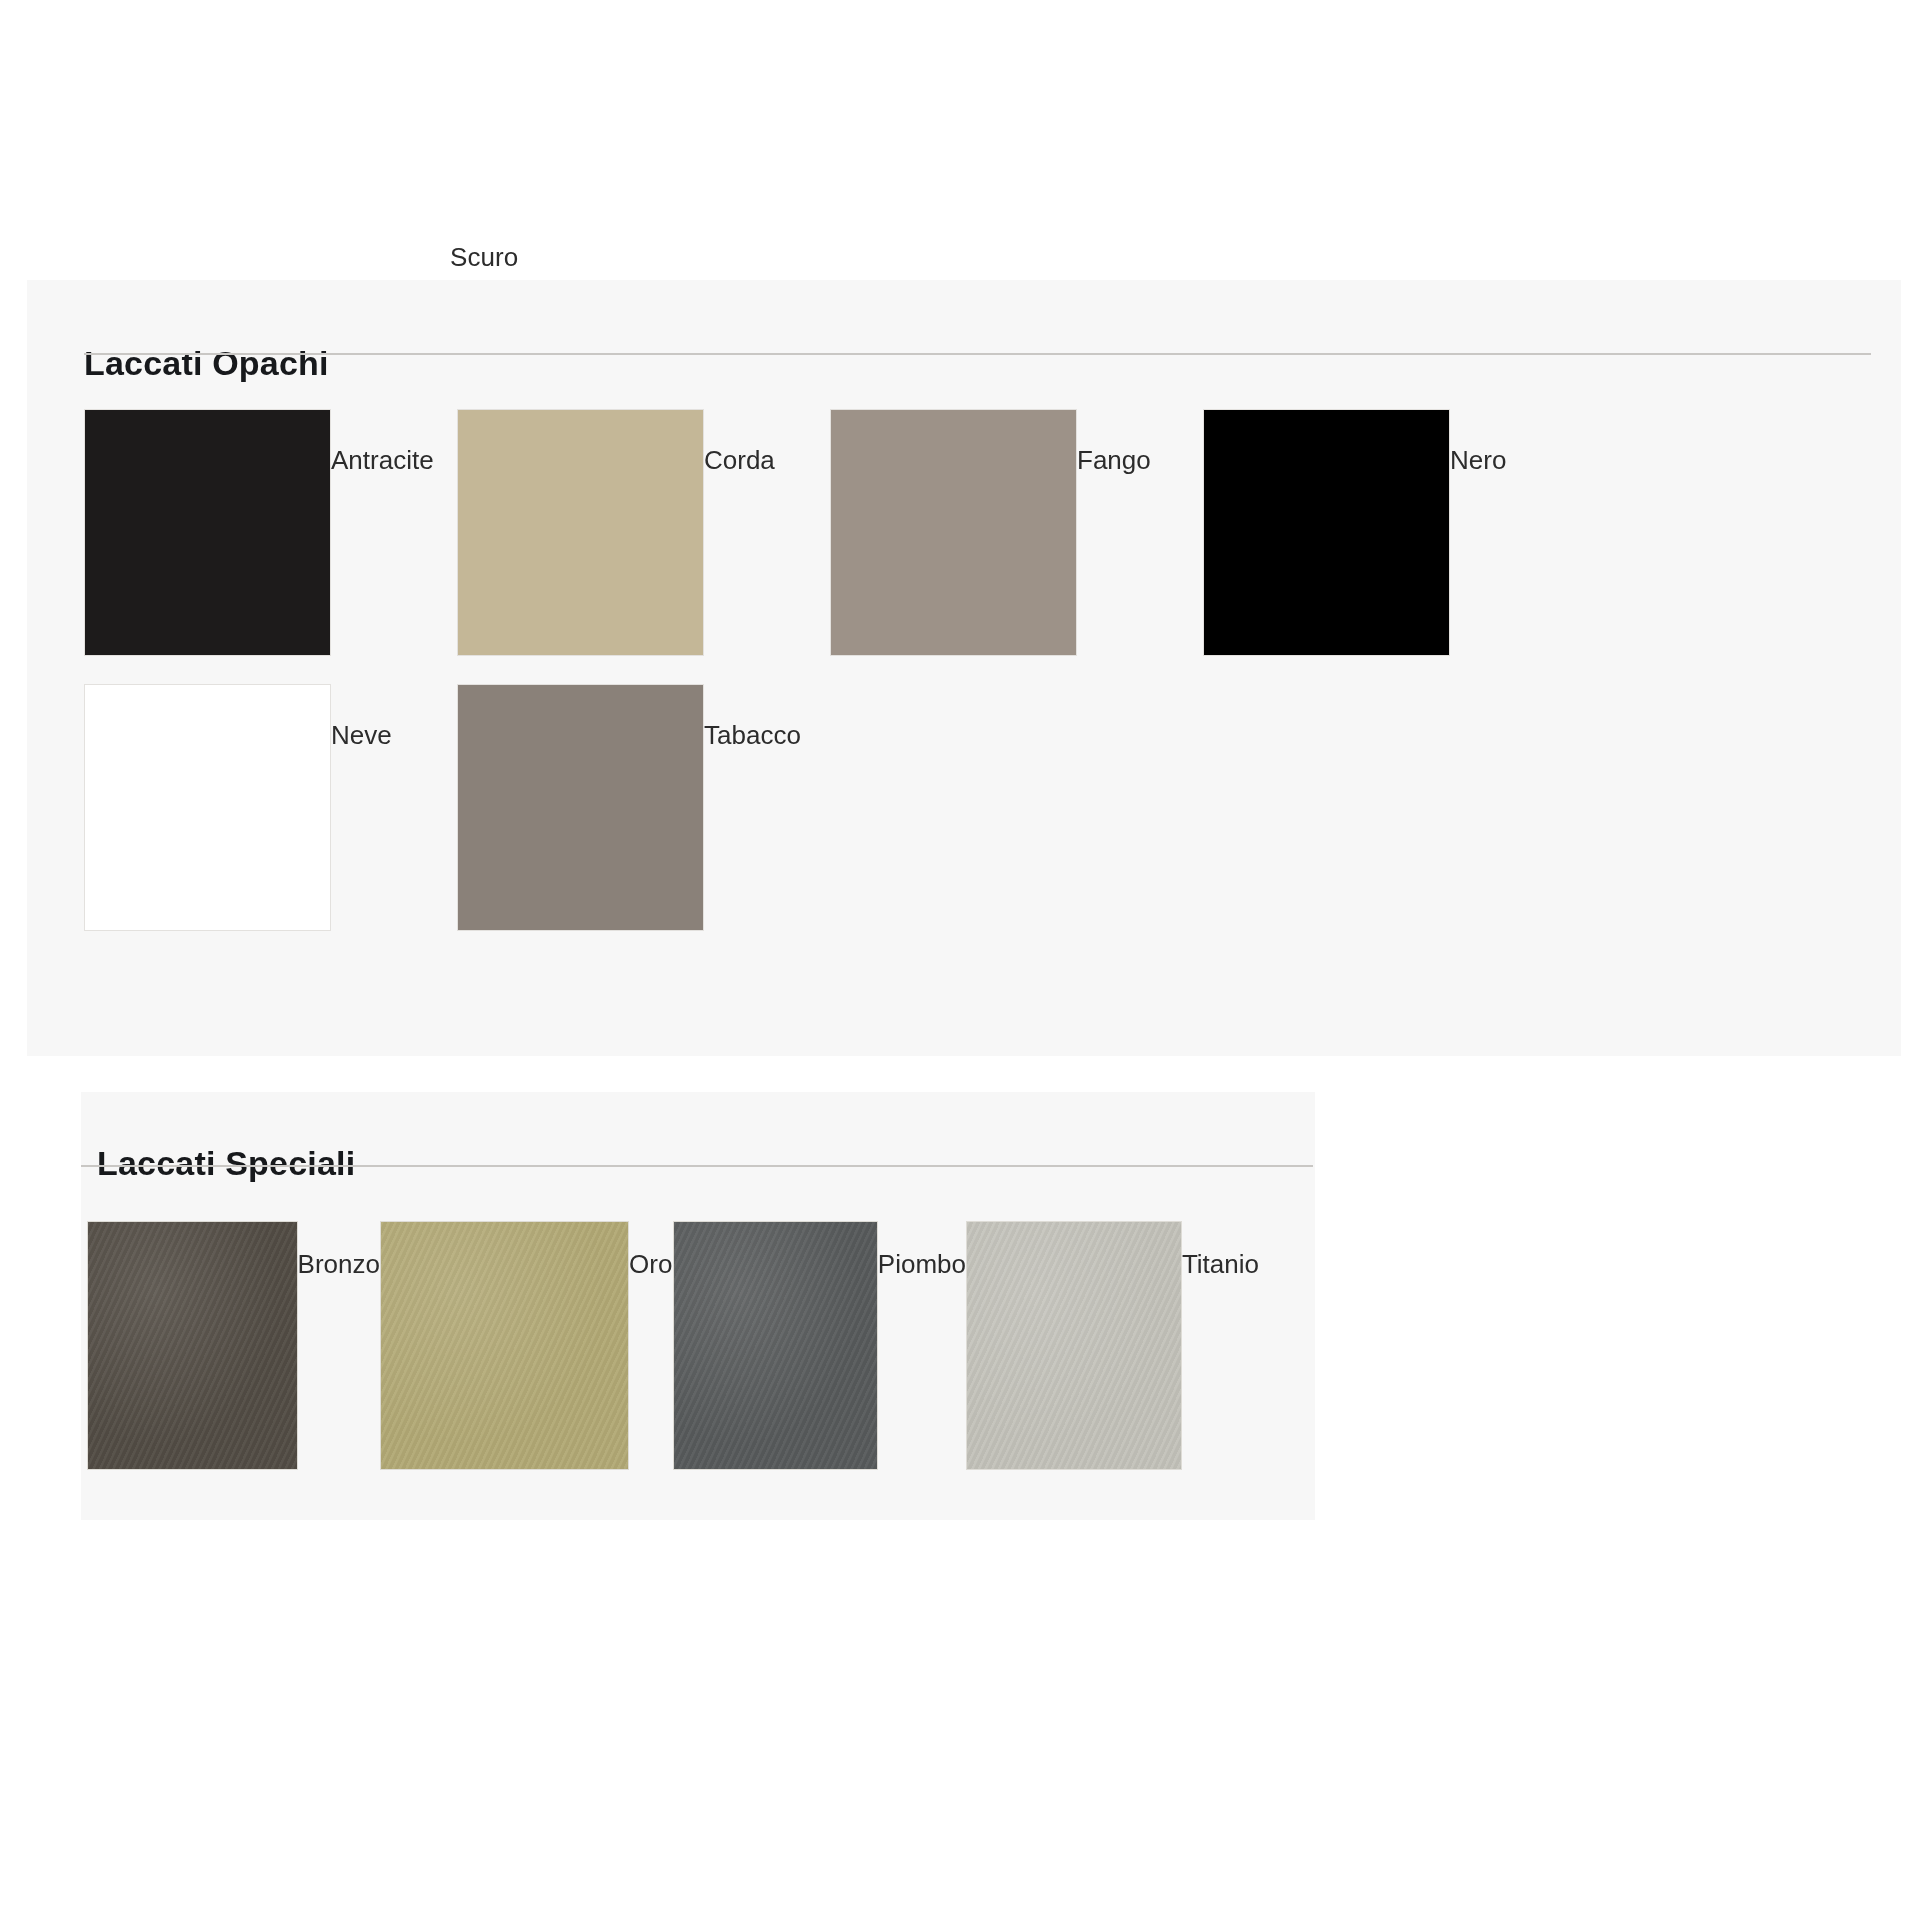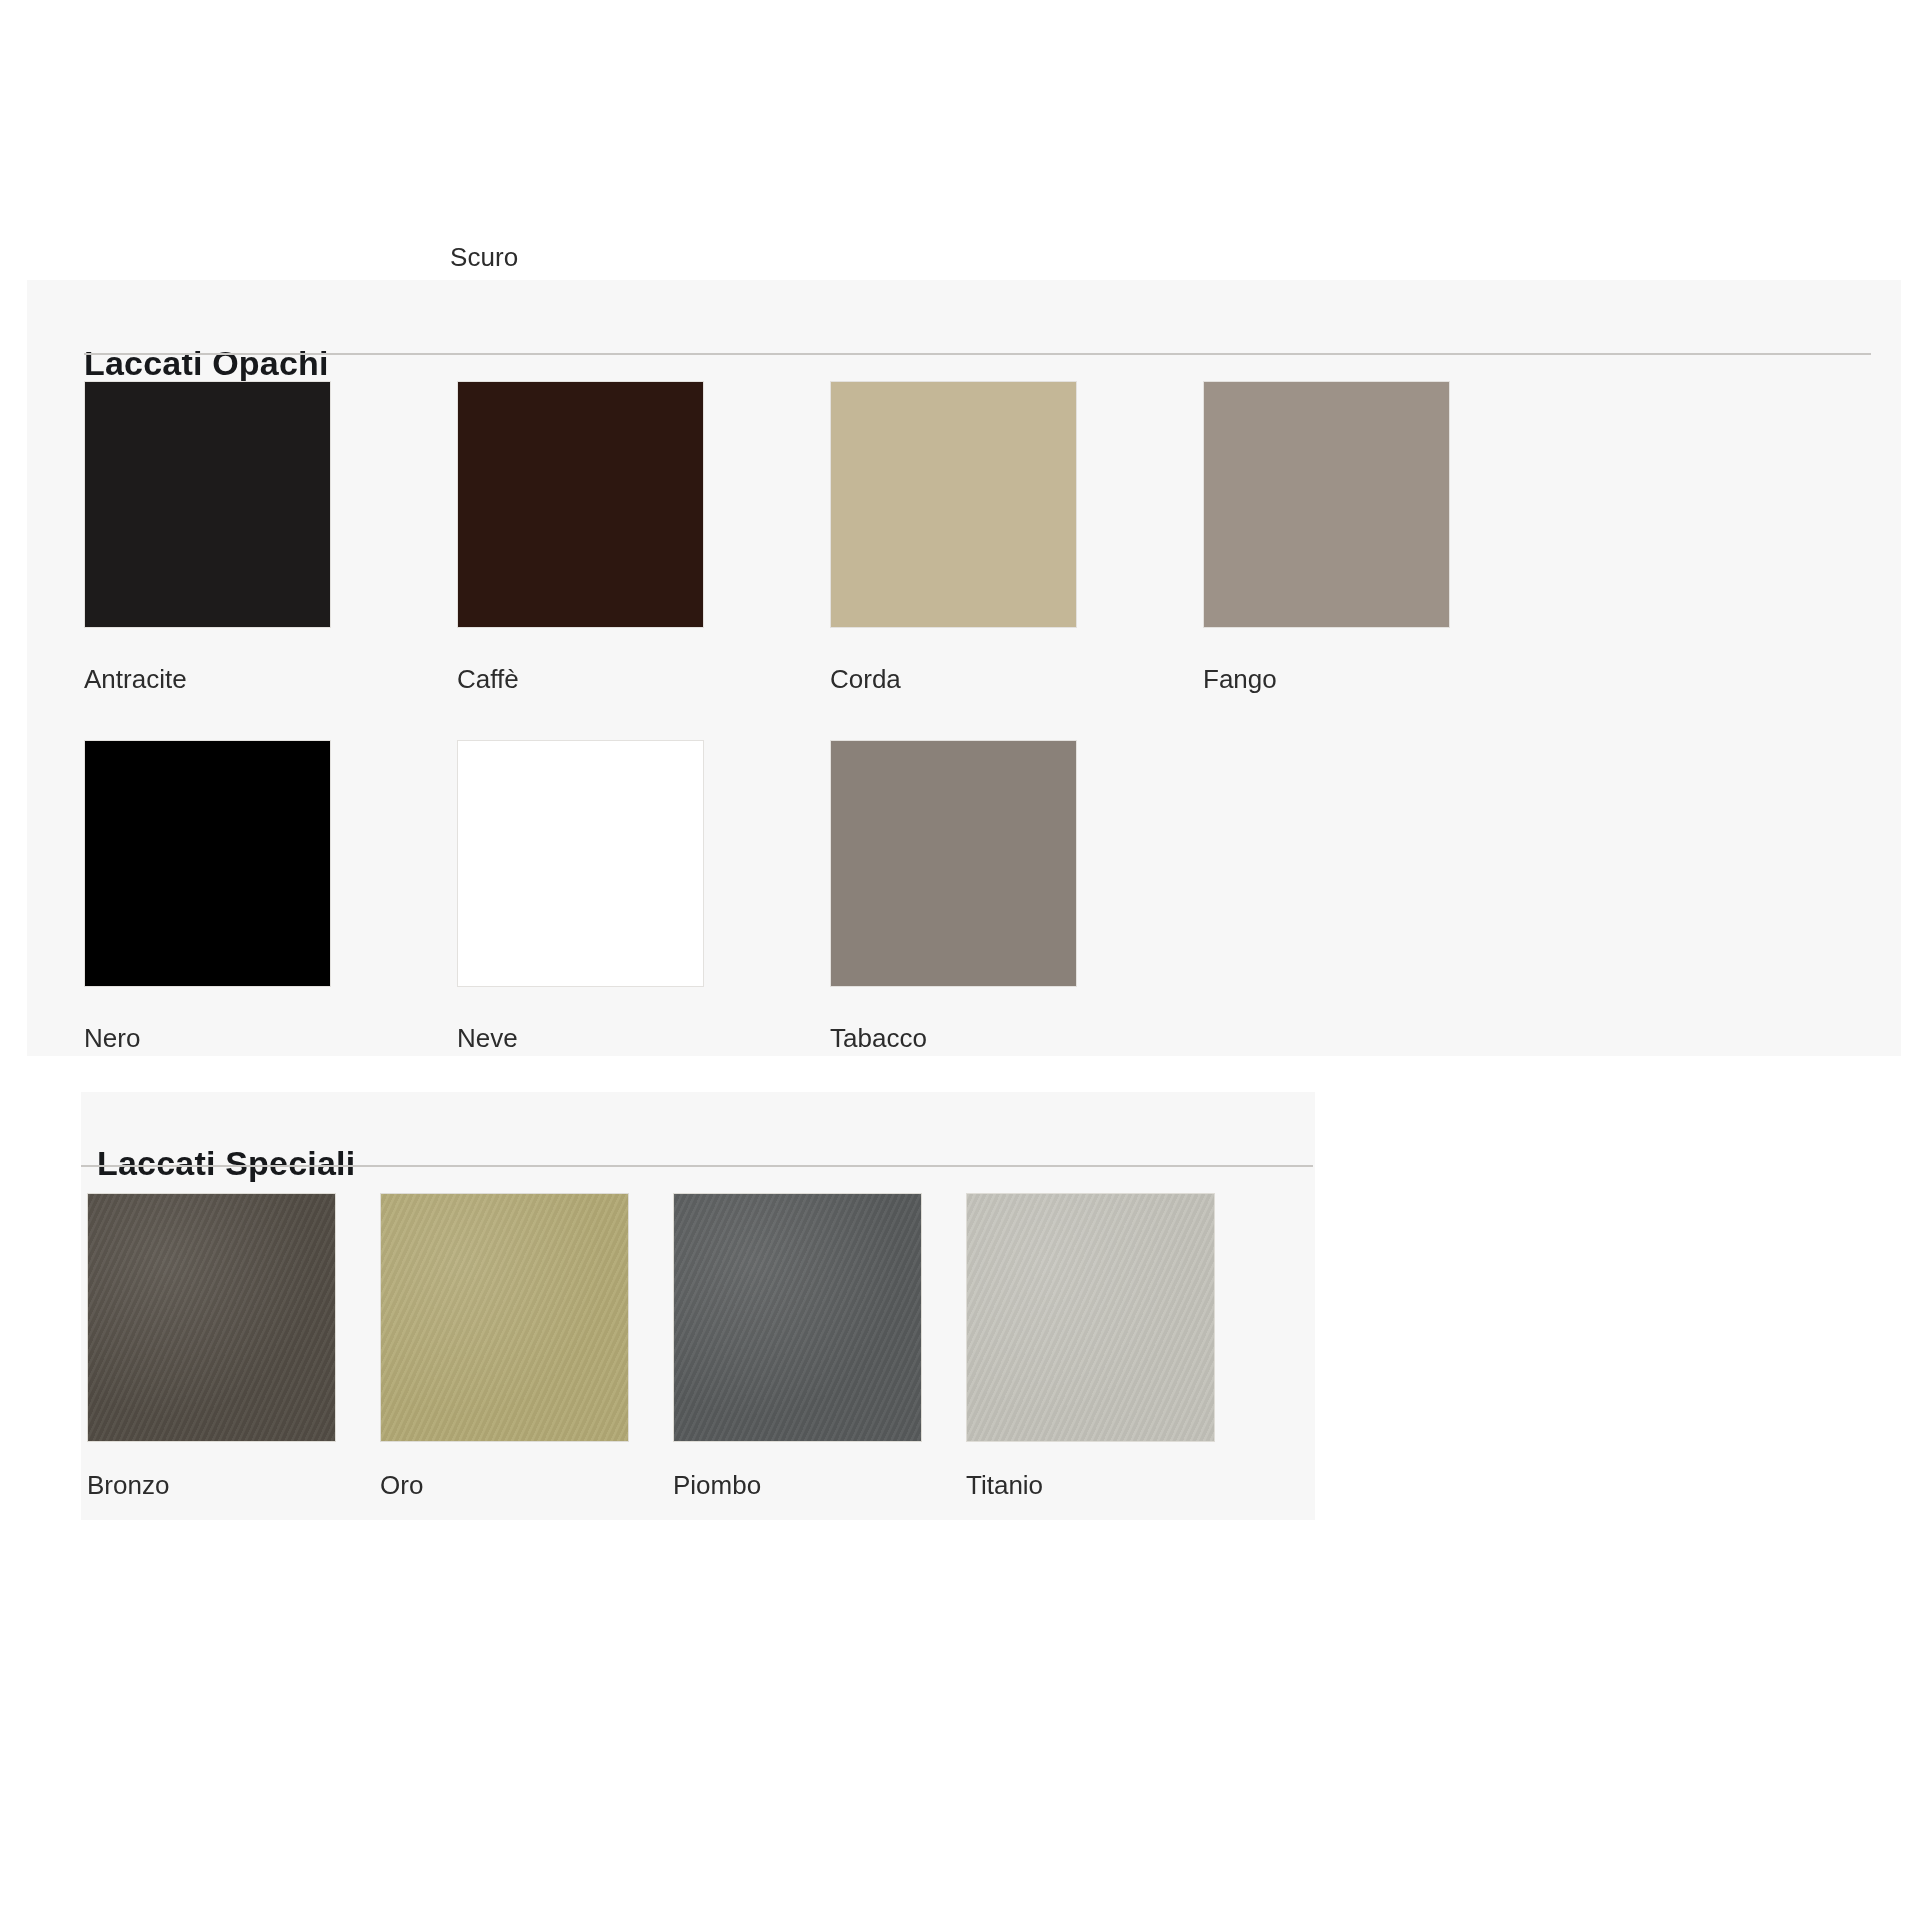--- a/index.html
+++ b/index.html
@@ -64,22 +64,23 @@
   }
 
   
   .swatch-grid {
     position: absolute;
     display: flex;
     flex-wrap: wrap;
   }
   .swatch-cell {
     display: flex;
-    flex-direction: column;
+    flex-direction: row;
     box-sizing: border-box;
+    margin-top: 28px;
   }
   .swatch-chip {
     box-sizing: border-box;
     border: 1px solid #e3e1de;
     display: block;
   }
   .swatch-name {
     font-size: 26px;
     color: #2c2c2c;
     line-height: 1;
@@ -142,24 +143,20 @@
 <section class="panel" id="panel-opachi">
   <div class="panel-inner">
     <h2 class="section-title">Laccati Opachi</h2>
     <div class="section-rule"></div>
     <div class="swatch-grid">
         <div class="swatch-cell">
           <div class="swatch-chip" style="background: rgb(29, 27, 27);"></div>
           <div class="swatch-name">Antracite</div>
         </div>
         <div class="swatch-cell">
-          <div class="swatch-chip" style="background: rgb(45, 23, 16);"></div>
-          <div class="swatch-name">Caffè</div>
-        </div>
-        <div class="swatch-cell">
           <div class="swatch-chip" style="background: rgb(196, 183, 151);"></div>
           <div class="swatch-name">Corda</div>
         </div>
         <div class="swatch-cell">
           <div class="swatch-chip" style="background: rgb(157, 146, 136);"></div>
           <div class="swatch-name">Fango</div>
         </div>
         <div class="swatch-cell">
           <div class="swatch-chip" style="background: rgb(0, 0, 0);"></div>
           <div class="swatch-name">Nero</div>

